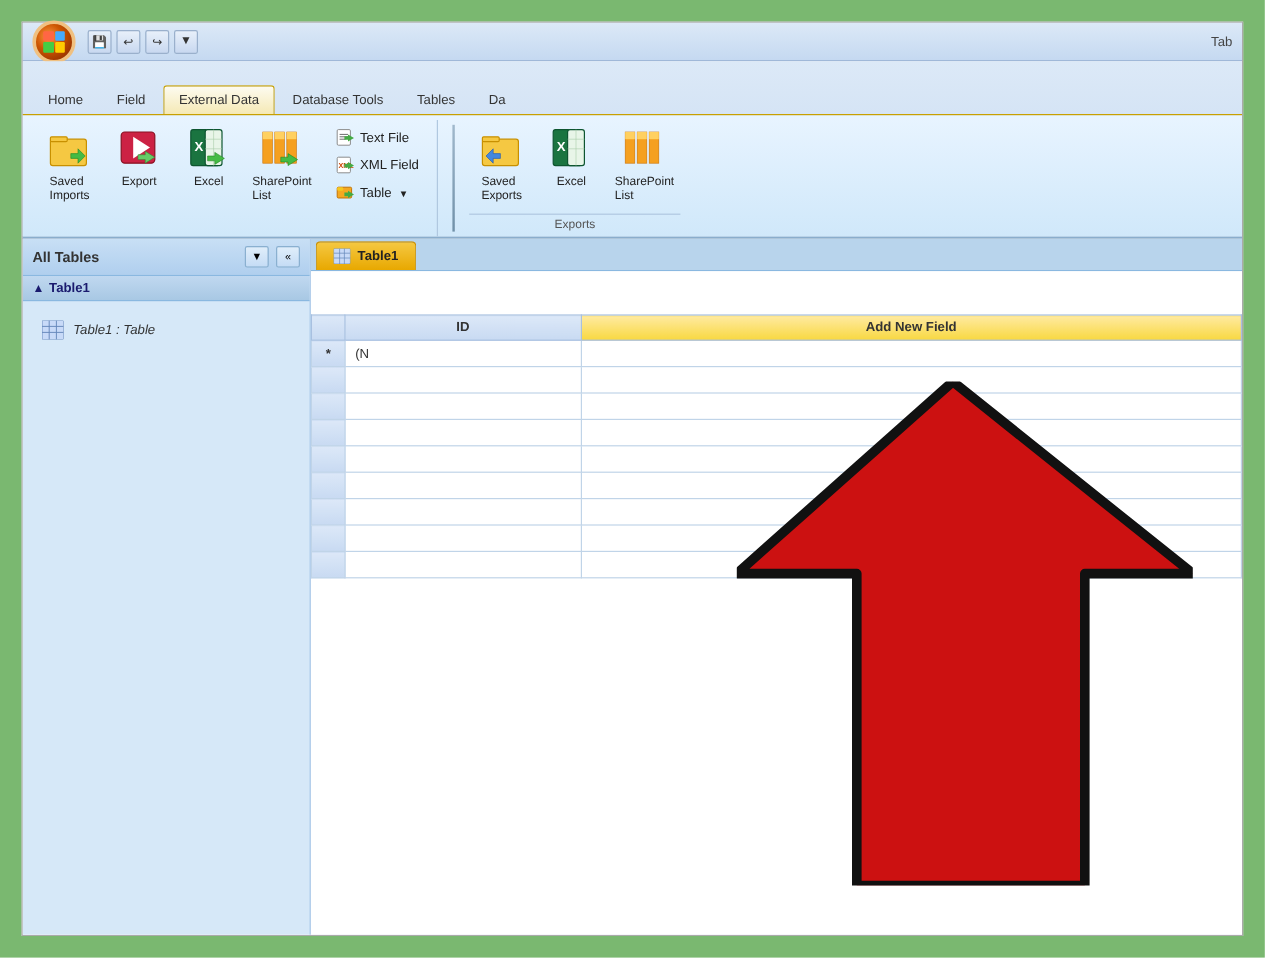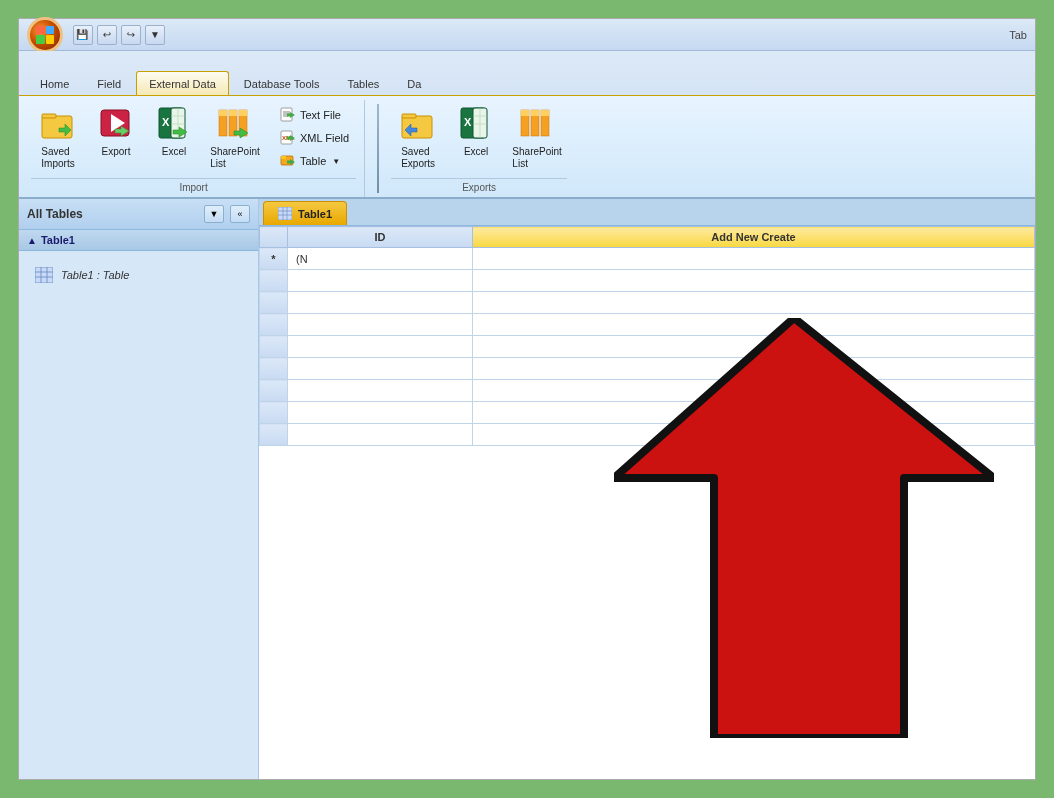--- a/index.html
+++ b/index.html
@@ -320,20 +320,21 @@
     .data-table-container {
       flex: 1;
       overflow: auto;
       background: white;
     }
 
     .data-table {
       width: 100%;
       border-collapse: collapse;
       min-width: 400px;
+      margin-top: 36px;
     }
 
     .data-table th {
       background: linear-gradient(to bottom, #dce8f8, #c8daf2);
       border: 1px solid #a8c0e0;
       padding: 4px 12px;
       text-align: center;
       font-size: 11px;
       font-weight: bold;
       color: #333;
@@ -534,21 +535,20 @@
                   <rect x="1" y="3" width="5" height="3" rx="1" fill="#f5c820" stroke="none"></rect>
                   <polygon points="10,6 15,9 10,12 10,10.5 7,10.5 7,7.5 10,7.5" fill="#44aa44"></polygon>
                 </svg>
               </div>
               <span>Table</span>
               <span style="font-size:8px; margin-left:2px;">▼</span>
             </div>
           </div>
 
         </div>
-        <div class="ribbon-group-label">Import</div>
       </div>
 
       <div style="width:2px; background: linear-gradient(to bottom, #a0b8cc, #7090a8); margin: 4px 8px; align-self: stretch;"></div>
 
       <div class="ribbon-group">
         <div class="ribbon-group-content">
 
           <div class="ribbon-btn-large">
             <div class="icon-box">
               <svg width="38" height="38" viewBox="0 0 38 38">
@@ -636,21 +636,21 @@
           <span>Table1</span>
         </div>
       </div>
 
       <div class="data-table-container">
         <table class="data-table">
           <thead>
             <tr>
               <th style="width:28px; background: linear-gradient(to bottom, #dce8f8, #c8daf2);"></th>
               <th>ID</th>
-              <th class="new-field">Add New Create</th>
+              <th class="new-field">Add New Field</th>
             </tr>
           </thead>
           <tbody>
             <tr>
               <td class="row-selector">*</td>
               <td>(N</td>
               <td></td>
             </tr>
             <tr>
               <td class="row-selector"></td>

